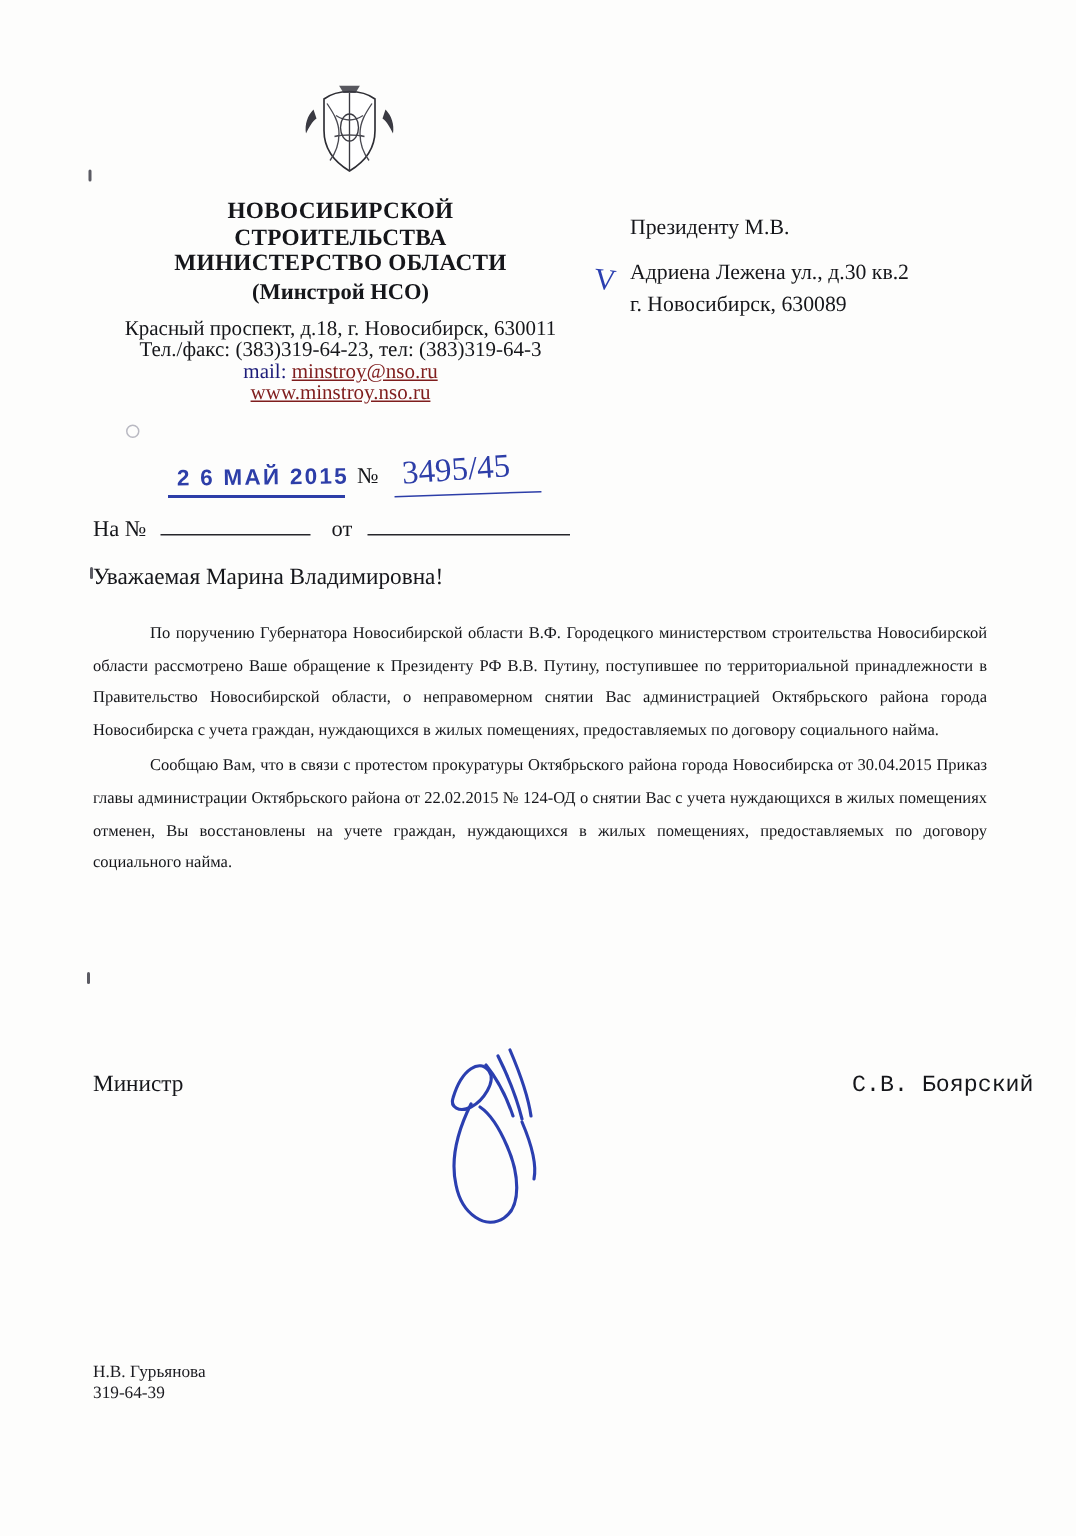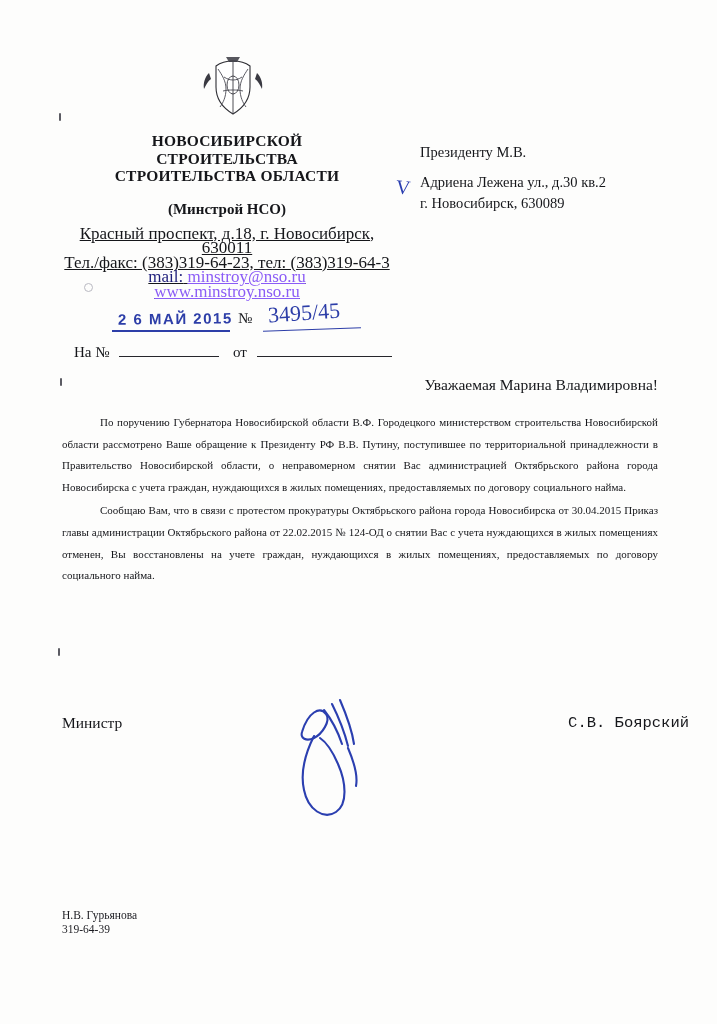--- a/index.html
+++ b/index.html
@@ -43,34 +43,33 @@
     font-weight: bold;
     font-size: 15.5px;
     letter-spacing: .2px;
     line-height: 17.5px;
     white-space: nowrap;
   }
   .lh-sub {
     font-weight: bold;
     font-size: 15px;
     line-height: 19px;
-    margin-top: 15px;
+    margin-top: 1px;
   }
   .lh-contacts {
     margin-top: 8px;
-    font-size: 17px;
+    font-size: 14px;
     line-height: 14.6px;
-    text-decoration: underline;
   }
   .lh-contacts .mail-line,
   .lh-contacts .site-line {
     color: #1d1d7a;
   }
   .lh-contacts .link {
-    color: #8b5cf6;
+    color: #7f1d1d;
     text-decoration: underline;
   }
 
   
   .addressee {
     position: absolute;
     left: 420px;
     top: 142px;
     font-size: 14.5px;
     line-height: 21px;
@@ -128,41 +127,41 @@
     left: 263px;
     top: 329px;
     width: 98px;
     height: 1.4px;
     background: #2d3ea8;
     transform: rotate(-2deg);
   }
 
   .ref-row {
     position: absolute;
-    left: 74px;
+    left: 62px;
     top: 343px;
     font-size: 15px;
     width: 340px;
   }
   .ref-row .lbl { display: inline-block; }
   .ref-line {
     display: inline-block;
     border-bottom: 1px solid #26262b;
     height: 13px;
   }
   .ref-line.a { width: 100px; margin: 0 10px 0 6px; }
   .ref-line.b { width: 135px; margin-left: 6px; }
 
   
   .salutation {
     position: absolute;
     left: 62px;
     top: 376px;
     width: 596px;
-    text-align: right;
+    text-align: left;
     font-size: 15.5px;
   }
   .body {
     position: absolute;
     left: 62px;
     top: 412px;
     width: 596px;
     font-size: 11px;
     line-height: 21.6px;
     text-align: justify;
@@ -244,21 +243,21 @@
         <path d="M13 16 C9 20 7 26 8 32 C10 28 12 24 15 22 Z"></path>
         <path d="M61 16 C65 20 67 26 66 32 C64 28 62 24 59 22 Z"></path>
         <path d="M30 0 L44 0 L41 5 L33 5 Z" opacity="0.85"></path>
       </g>
     </svg>
   </div>
 
   <div class="letterhead">
     <div class="lh-line">НОВОСИБИРСКОЙ</div>
     <div class="lh-line">СТРОИТЕЛЬСТВА</div>
-    <div class="lh-line">СТРОИТЕЛЬСТВА ОБЛАСТИ</div>
+    <div class="lh-line">МИНИСТЕРСТВО ОБЛАСТИ</div>
     <div class="lh-sub">(Минстрой НСО)</div>
     <div class="lh-contacts">
       <div>Красный проспект, д.18, г. Новосибирск, 630011</div>
       <div>Тел./факс: (383)319-64-23, тел: (383)319-64-3</div>
       <div class="mail-line">
         <span>mail:</span>
         <span class="link">minstroy@nso.ru</span>
       </div>
       <div class="site-line">
         <span class="link">www.minstroy.nso.ru</span>

